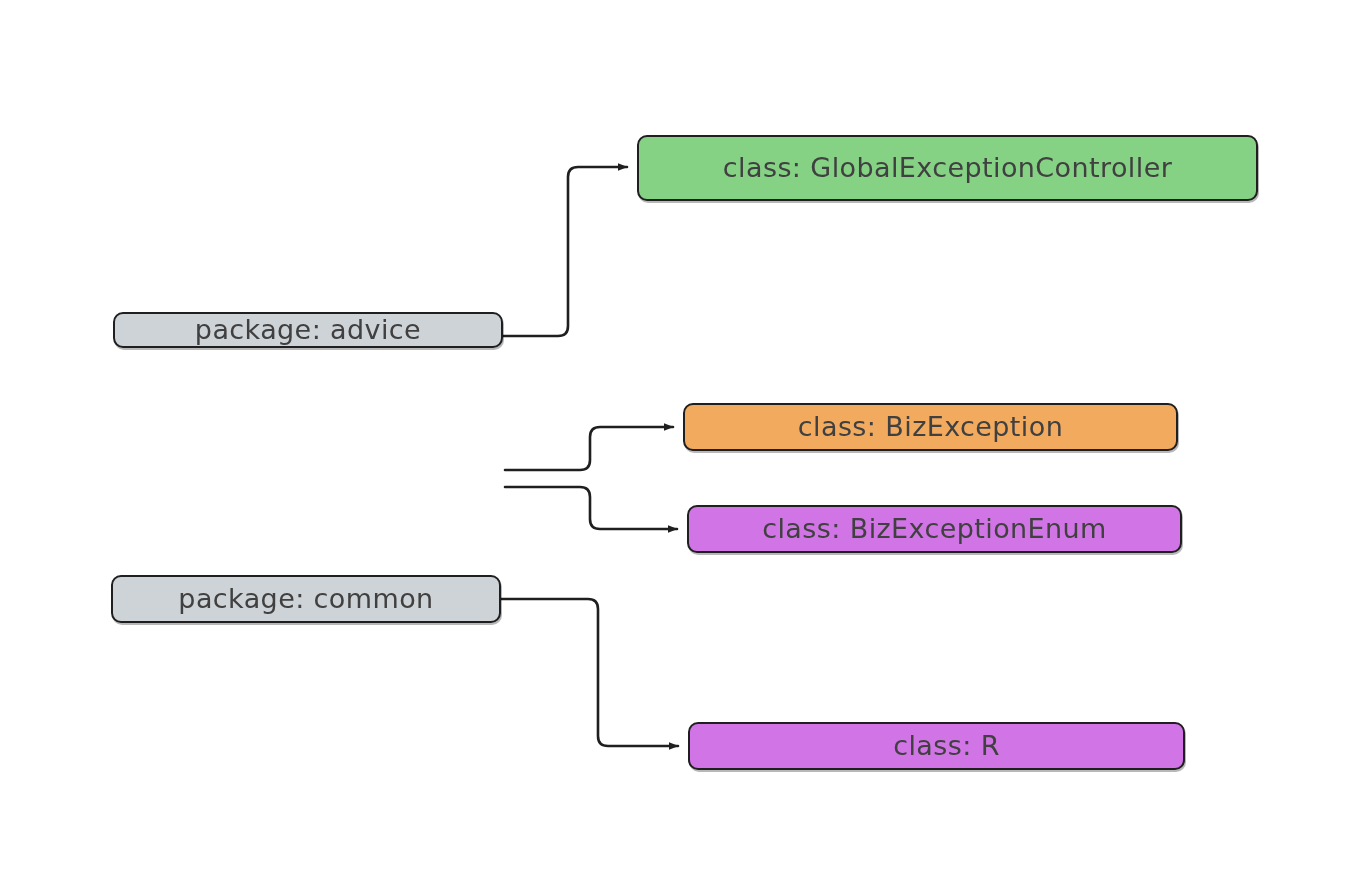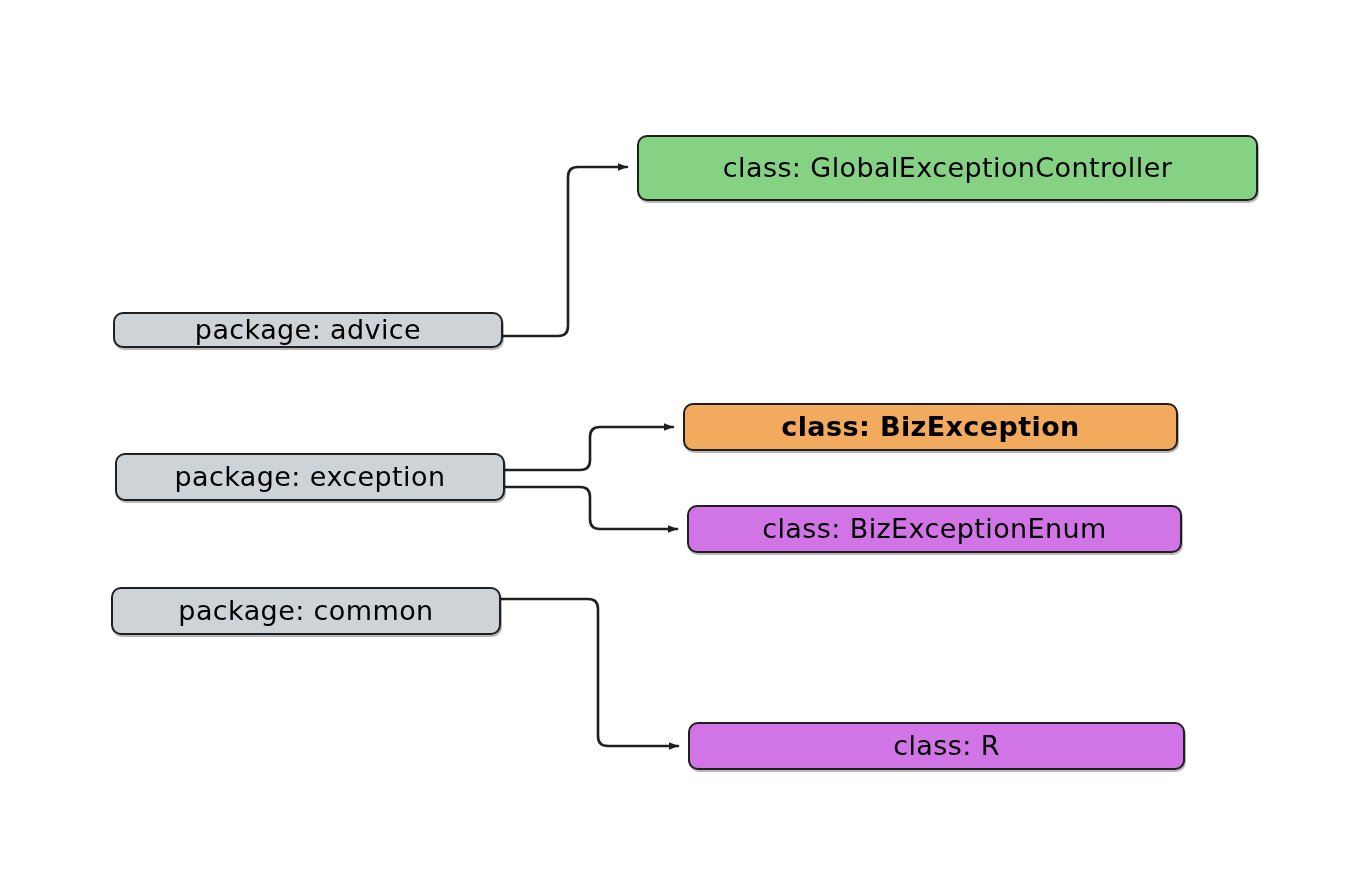--- a/index.html
+++ b/index.html
@@ -29,41 +29,40 @@
   }
   .node {
     position: absolute;
     box-sizing: border-box;
     border: 2px solid #1f1f1f;
     border-radius: 10px;
     display: flex;
     align-items: center;
     justify-content: center;
     text-align: center;
-    color: #000000;
+    color: #404040;
     font-family: "DejaVu Sans", sans-serif;
     font-size: 27px;
     letter-spacing: 0.4px;
     line-height: 1.1;
     padding: 0 12px;
     box-shadow: 1px 2px 0 rgba(0,0,0,0.28);
   }
   .node .label {
     display: block;
     white-space: nowrap;
   }
   .pkg {
     background: #CED3D7;
   }
   .cls-green {
     background: #85D285;
   }
   .cls-orange {
     background: #F2AA5F;
-    font-weight: bold;
   }
   .cls-purple {
     background: #D175E6;
     align-items: center;
   }
 </style>
 </head>
 <body>
 
 <div id="canvas">
@@ -89,25 +88,22 @@
 
     <g>
       <path d="M 501 599 L 588 599 Q 598 599 598 609 L 598 736 Q 598 746 608 746 L 678 746" fill="none" stroke="#1f1f1f" stroke-width="2.6" stroke-linecap="round" stroke-linejoin="round" marker-end="url(#arrow)"></path>
     </g>
   </svg>
 
   <div class="node pkg" style="left:113px; top:312px; width:390px; height:36px;">
     <span class="label">package: advice</span>
   </div>
 
-  <div class="node pkg" style="left:115px; top:453px; width:390px; height:48px;">
-    <span class="label">package: exception</span>
-  </div>
 
-  <div class="node pkg" style="left:111px; top:587px; width:390px; height:48px;">
+  <div class="node pkg" style="left:111px; top:575px; width:390px; height:48px;">
     <span class="label">package: common</span>
   </div>
 
   <div class="node cls-green" style="left:637px; top:135px; width:621px; height:66px;">
     <span class="label">class: GlobalExceptionController</span>
   </div>
 
   <div class="node cls-orange" style="left:683px; top:403px; width:495px; height:48px;">
     <span class="label">class: BizException</span>
   </div>

